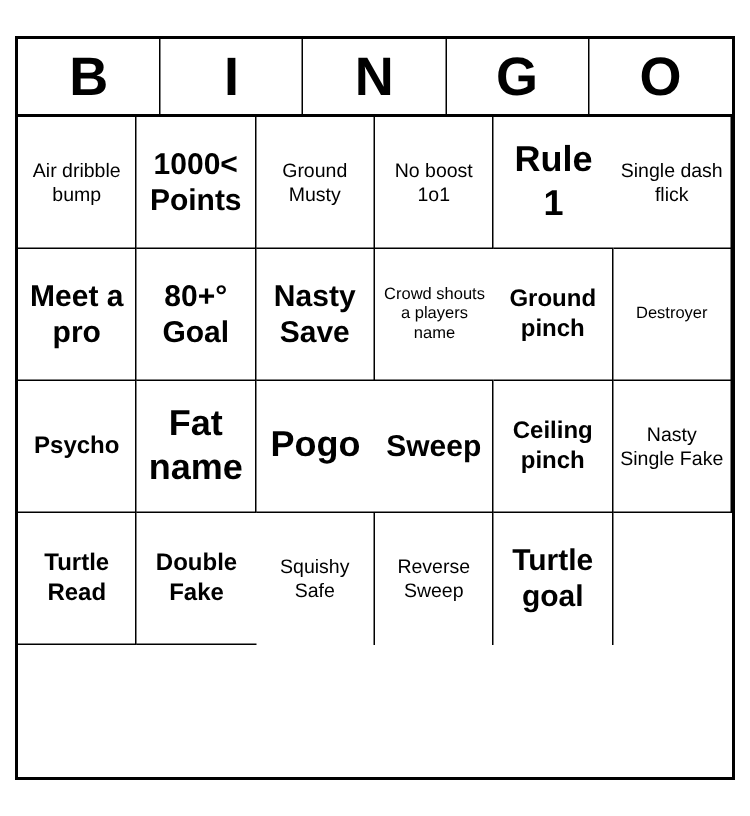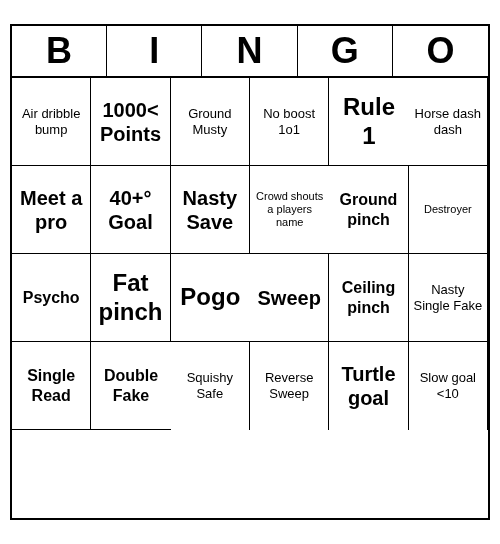--- a/index.html
+++ b/index.html
@@ -98,33 +98,32 @@
       <div class="bingo-header-cell">N</div>
       <div class="bingo-header-cell">G</div>
       <div class="bingo-header-cell">O</div>
     </div>
   <div class="bingo-grid">
   <div class="bingo-cell">Air dribble bump</div>
       <div class="bingo-cell large-text">1000&lt; Points</div>
       <div class="bingo-cell">Ground Musty</div>
       <div class="bingo-cell">No boost 1o1</div>
       <div class="bingo-cell xlarge-text">Rule 1</div>
-      <div class="bingo-cell">Horse dash dash</div>
+      <div class="bingo-cell">Single dash flick</div>
       <div class="bingo-cell large-text">Meet a pro</div>
-      <div class="bingo-cell large-text">40+° Goal</div>
+      <div class="bingo-cell large-text">80+° Goal</div>
       <div class="bingo-cell large-text">Nasty Save</div>
       <div class="bingo-cell small-text">Crowd shouts a players name</div>
       <div class="bingo-cell medium-text">Ground pinch</div>
       <div class="bingo-cell small-text">Destroyer</div>
       <div class="bingo-cell medium-text">Psycho</div>
-      <div class="bingo-cell xlarge-text">Fat pinch</div>
+      <div class="bingo-cell xlarge-text">Fat name</div>
       <div class="bingo-cell xlarge-text">Pogo</div>
       <div class="bingo-cell large-text">Sweep</div>
       <div class="bingo-cell medium-text">Ceiling pinch</div>
       <div class="bingo-cell">Nasty Single Fake</div>
-      <div class="bingo-cell medium-text">Single Read</div>
+      <div class="bingo-cell medium-text">Turtle Read</div>
       <div class="bingo-cell medium-text">Double Fake</div>
       <div class="bingo-cell">Squishy Safe</div>
       <div class="bingo-cell">Reverse Sweep</div>
       <div class="bingo-cell large-text">Turtle goal</div>
-      <div class="bingo-cell">Slow goal &lt;10</div>
     </div>
 </div>
 
 </body></html>

